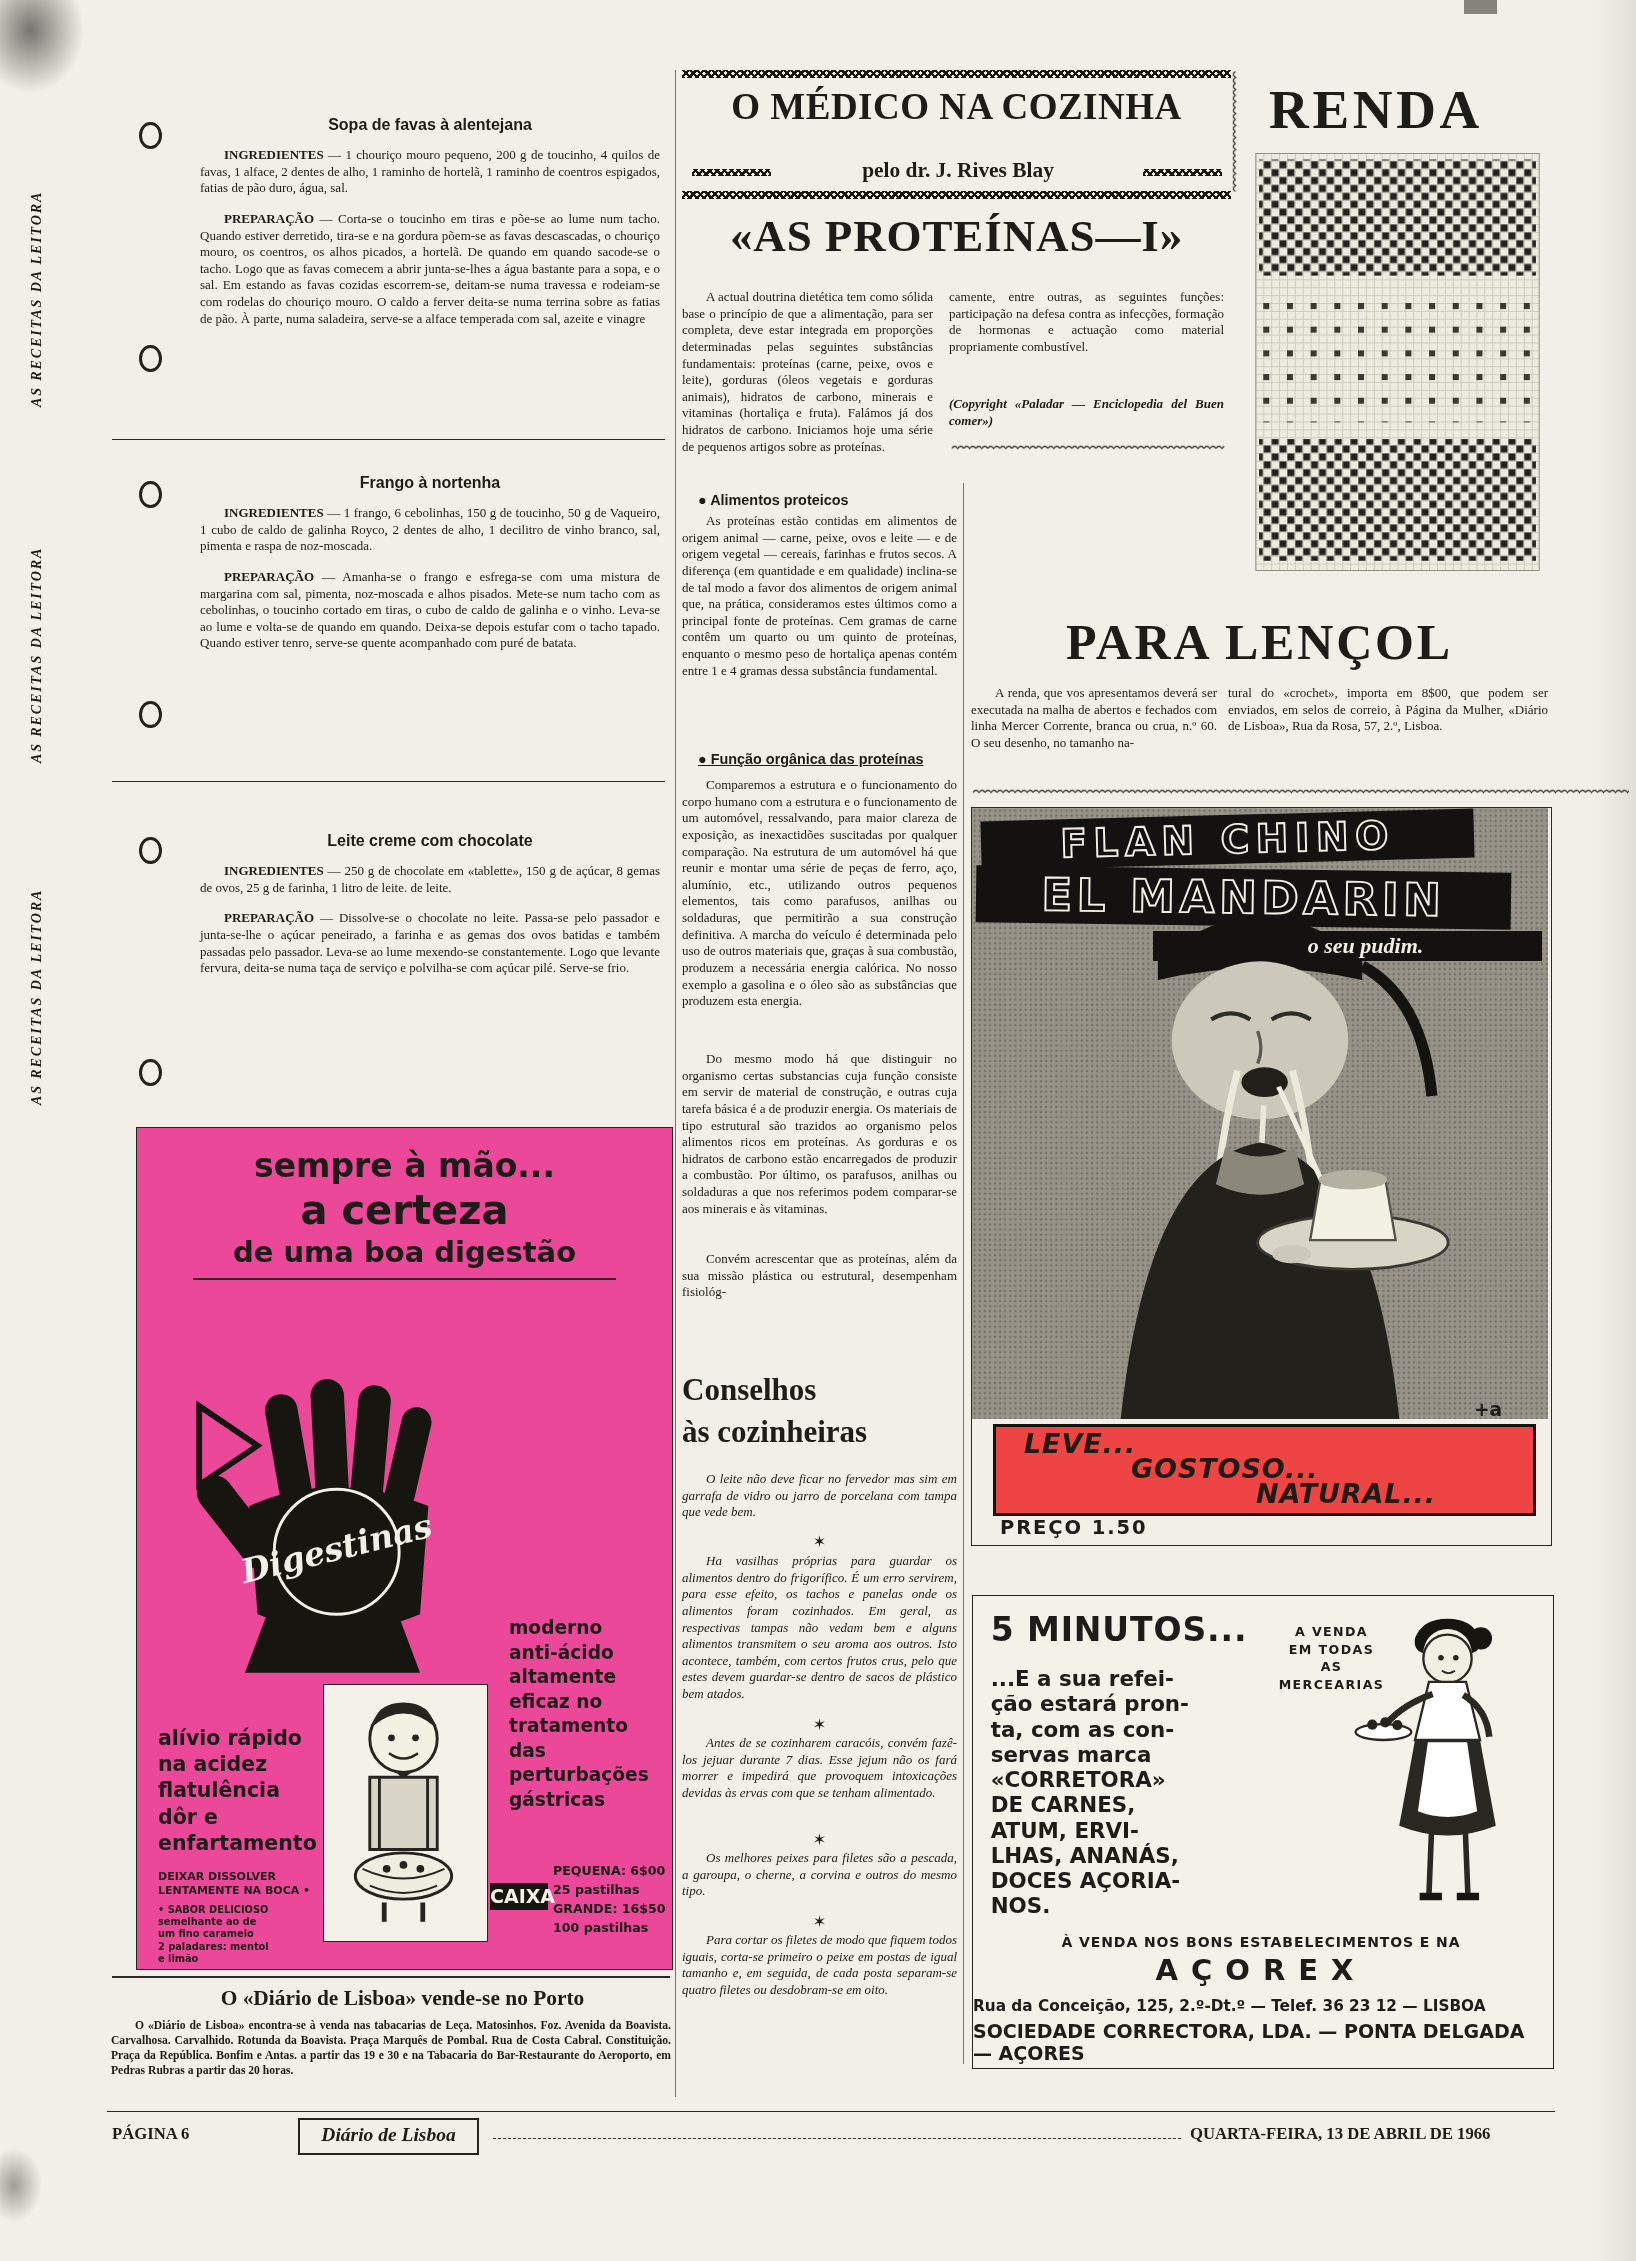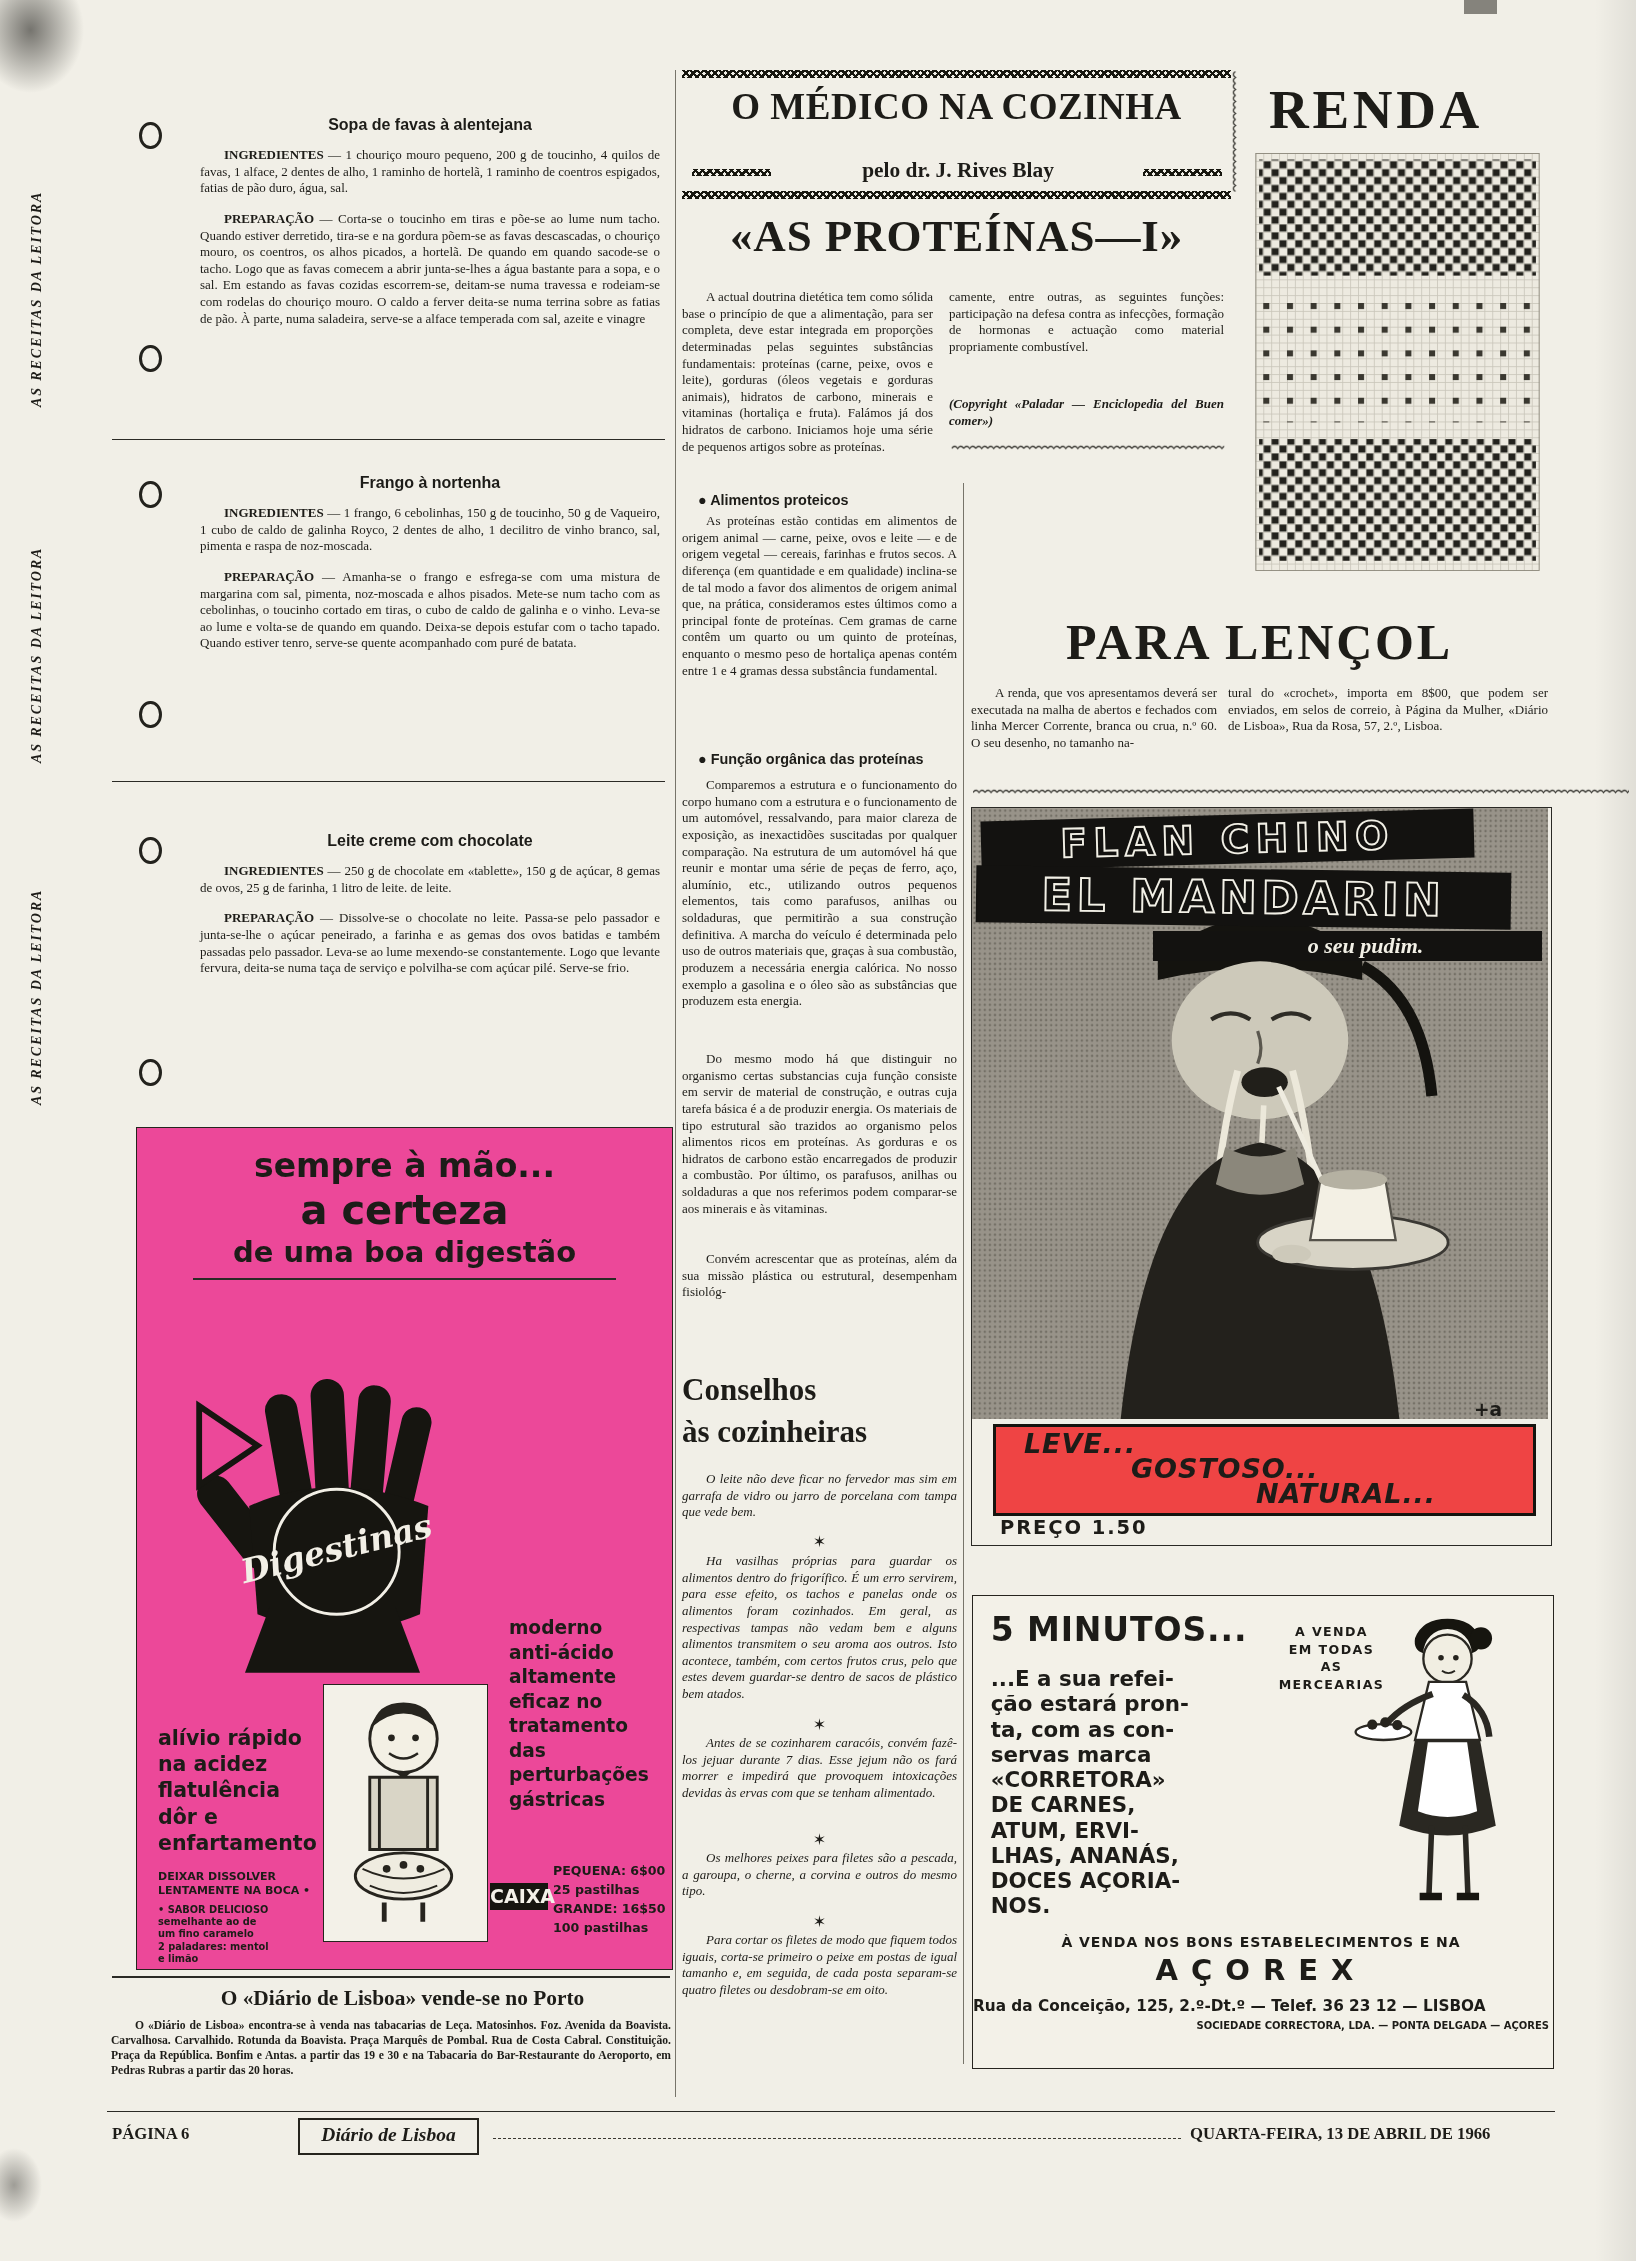--- a/index.html
+++ b/index.html
@@ -163,21 +163,21 @@
         <pattern id="w1" width="26" height="16" patternUnits="userSpaceOnUse">
           <path d="M0 12 Q6.5 2 13 12 Q19.5 2 26 12" fill="none" stroke="#2c2b26" stroke-width="2.6"></path>
         </pattern>
       </defs>
     <rect width="590" height="16" fill="url(#w1)"></rect>
   </svg>
 
   <div class="abs sec-head" style="left:682px;top:492px;width:275px;">● Alimentos proteicos</div>
   <div class="abs jtext ind" style="left:682px;top:513px;width:275px;">As proteínas estão contidas em alimentos de origem animal — carne, peixe, ovos e leite — e de origem vegetal — cereais, farinhas e frutos secos. A diferença (em quantidade e em qualidade) inclina-se de tal modo a favor dos alimentos de origem animal que, na prática, consideramos estes últimos como a principal fonte de proteínas. Cem gramas de carne contêm um quarto ou um quinto de proteínas, enquanto o mesmo peso de hortaliça apenas contém entre 1 e 4 gramas dessa substância fundamental.</div>
 
-  <div class="abs sec-head" style="left:682px;top:751px;width:275px;">● Função orgânica das proteínas</div>
+  <div class="abs sec-head" style="left:682px;top:751px;width:275px;text-decoration:underline;">● Função orgânica das proteínas</div>
   <div class="abs jtext ind" style="left:682px;top:777px;width:275px;">Comparemos a estrutura e o funcionamento do corpo humano com a estrutura e o funcionamento de um automóvel, ressalvando, para maior clareza de exposição, as inexactidões suscitadas por qualquer comparação. Na estrutura de um automóvel há que reunir e montar uma série de peças de ferro, aço, alumínio, etc., utilizando outros pequenos elementos, tais como parafusos, anilhas ou soldaduras, que permitirão a sua construção definitiva. A marcha do veículo é determinada pelo uso de outros materiais que, graças à sua combustão, produzem a necessária energia calórica. No nosso exemplo a gasolina e o óleo são as substâncias que produzem esta energia.</div>
   <div class="abs jtext ind" style="left:682px;top:1051px;width:275px;">Do mesmo modo há que distinguir no organismo certas substancias cuja função consiste em servir de material de construção, e outras cuja tarefa básica é a de produzir energia. Os materiais de tipo estrutural são trazidos ao organismo pelos alimentos ricos em proteínas. As gorduras e os hidratos de carbono estão encarregados de produzir a combustão. Por último, os parafusos, anilhas ou soldaduras a que nos referimos podem comparar-se aos minerais e às vitaminas.</div>
   <div class="abs jtext ind" style="left:682px;top:1251px;width:275px;">Convém acrescentar que as proteínas, além da sua missão plástica ou estrutural, desempenham fisiológ-</div>
 
   <div class="abs" style="left:682px;top:1372px;width:275px;font-weight:bold;font-size:31px;">Conselhos</div>
   <div class="abs" style="left:682px;top:1414px;width:275px;font-weight:bold;font-size:31px;">às cozinheiras</div>
 
   <div class="abs jtext ind ital" style="left:682px;top:1471px;width:275px;">O leite não deve ficar no fervedor mas sim em garrafa de vidro ou jarro de porcelana com tampa que vede bem.</div>
   <div class="abs star-sep" style="left:682px;top:1532px;width:275px;">✶</div>
   <div class="abs jtext ind ital" style="left:682px;top:1553px;width:275px;">Ha vasilhas próprias para guardar os alimentos dentro do frigorífico. É um erro servirem, para esse efeito, os tachos e panelas onde os alimentos foram cozinhados. Em geral, as respectivas tampas não vedam bem e alguns alimentos transmitem o seu aroma aos outros. Isto acontece, também, com certos frutos crus, pelo que estes devem guardar-se dentro de sacos de plástico bem atados.</div>
@@ -307,17 +307,17 @@
       <path d="M244 188 q50 30 56 90" fill="none" stroke="#2a2822" stroke-width="14"></path>
       <path d="M140 285 h140 l34 185 q-104 42 -208 0 Z" fill="#2a2822"></path>
       <path d="M166 288 h88 l22 152 q-66 26 -132 0 Z" fill="#fff" stroke="#2a2822" stroke-width="4"></path>
       <path d="M176 470 l-6 150 M248 470 l6 150" stroke="#2a2822" stroke-width="12"></path>
       <path d="M150 622 h48 M230 622 h48" stroke="#16150f" stroke-width="16"></path>
     </svg>
 
     <div class="abs dsans" style="left:0;top:338px;width:576px;text-align:center;font-weight:800;font-size:14px;letter-spacing:0.9px;">À VENDA NOS BONS ESTABELECIMENTOS E NA</div>
     <div class="abs dsans" style="left:0;top:357px;width:576px;text-align:center;font-weight:800;font-size:29px;letter-spacing:13px;">AÇOREX</div>
     <div class="abs dsans" style="left:0;top:401px;width:576px;text-align:left;font-weight:800;font-size:15.3px;">Rua da Conceição, 125, 2.º-Dt.º — Telef. 36 23 12 — LISBOA</div>
-    <div class="abs dsans" style="left:0;top:424px;width:576px;text-align:right;font-weight:800;font-size:10px;">SOCIEDADE CORRECTORA, LDA. — PONTA DELGADA — AÇORES</div>
+    <div class="abs dsans" style="left:0;top:424px;width:576px;text-align:left;font-weight:800;font-size:19px;">SOCIEDADE CORRECTORA, LDA. — PONTA DELGADA — AÇORES</div>
   </div>
 
 </div>
 
 
 </body></html>

